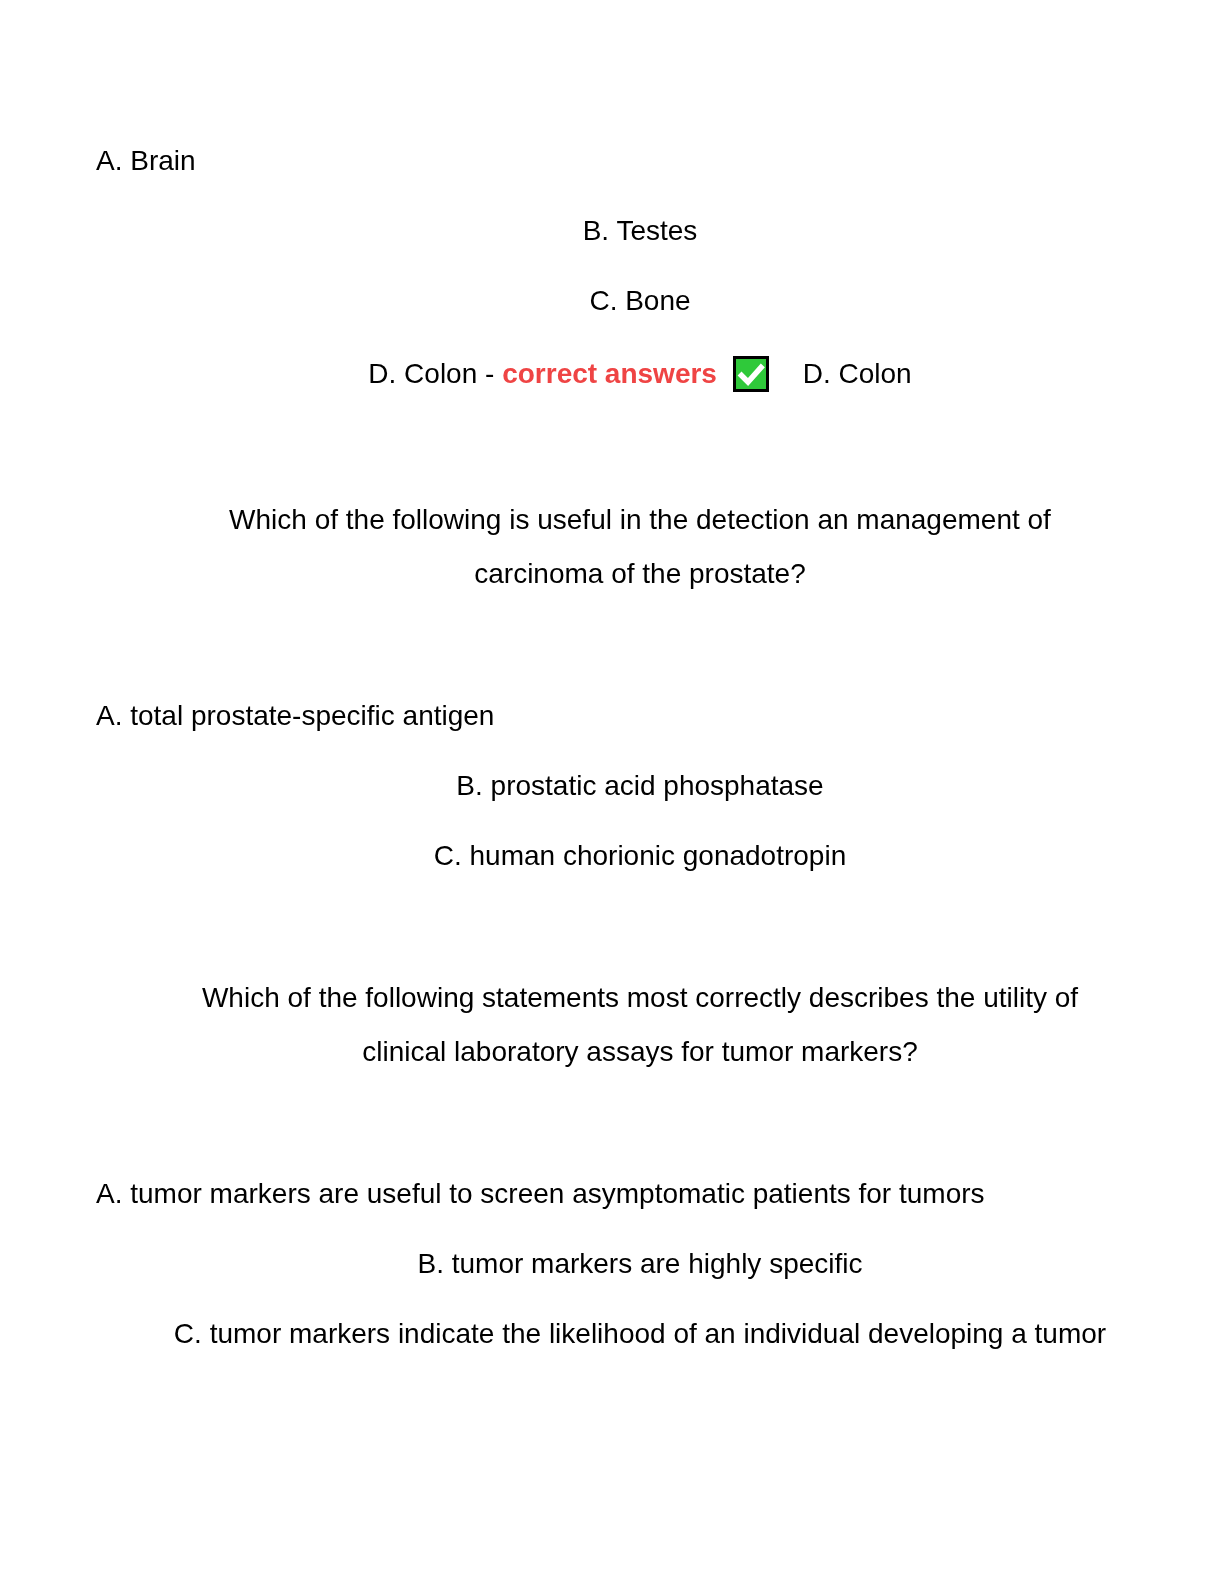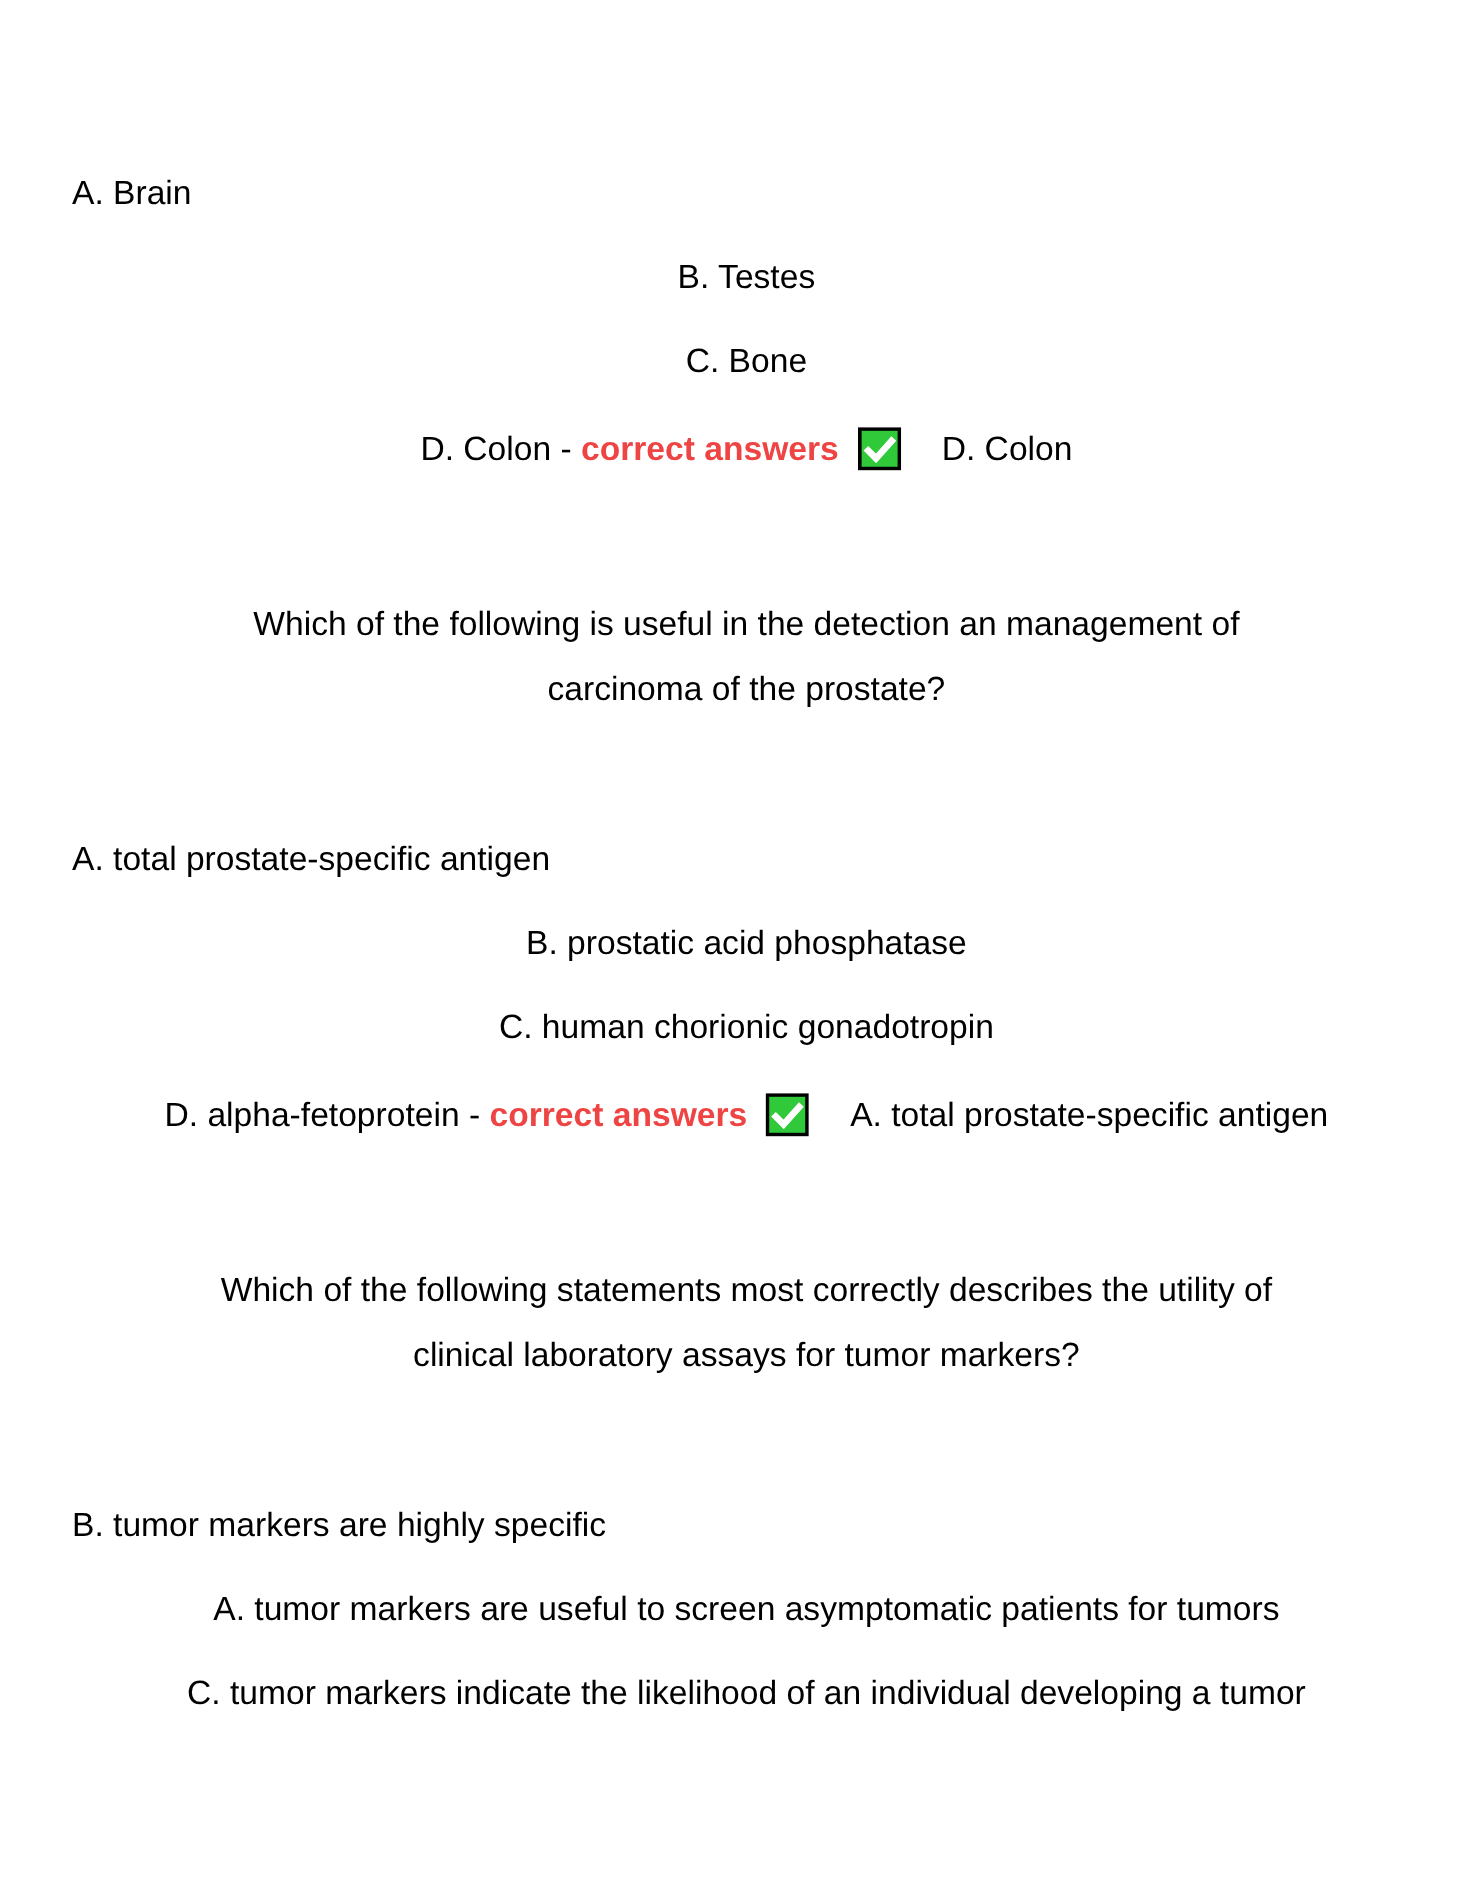--- a/index.html
+++ b/index.html
@@ -12,21 +12,21 @@
     height: 1584px;
     font-family: "Liberation Sans", "DejaVu Sans", sans-serif;
     font-size: 28px;
     color: #000000;
     overflow: hidden;
   }
   .page {
     box-sizing: border-box;
     width: 1224px;
     height: 1584px;
-    padding: 146px 40px 0 60px;
+    padding: 146px 40px 0 96px;
     background: #ffffff;
   }
   .option {
     margin: 0;
     line-height: 29px;
     white-space: nowrap;
   }
   .option + .option {
     margin-top: 41px;
     text-align: center;
@@ -75,34 +75,26 @@
 
   <div class="question">
     <div class="question-line">Which of the following is useful in the detection an management of</div>
     <div class="question-line">carcinoma of the prostate?</div>
   </div>
 
   <div>
     <p class="option"><span>A. total prostate-specific antigen</span></p>
     <p class="option"><span>B. prostatic acid phosphatase</span></p>
     <p class="option"><span>C. human chorionic gonadotropin</span></p>
-    <p class="option">
-      <span>D. alpha-fetoprotein -</span>
-      <span class="marker">correct answers</span>
-      <span class="checkbox"><svg width="36" height="36" viewBox="0 0 36 36">
-            <rect x="1.5" y="1.5" width="33" height="33" fill="#2fc93a" stroke="#000000" stroke-width="3"></rect>
-            <path d="M8.5 19.5 L15 26 L28 11.5" stroke="#ffffff" stroke-width="5.5" fill="none" stroke-linecap="square" stroke-linejoin="miter"></path>
-          </svg></span><span class="answer-text">A. total prostate-specific antigen</span>
-    </p>
   </div>
 
   <div class="question">
     <div class="question-line">Which of the following statements most correctly describes the utility of</div>
     <div class="question-line">clinical laboratory assays for tumor markers?</div>
   </div>
 
   <div>
+    <p class="option"><span>A. tumor markers are useful to screen asymptomatic patients for tumors</span></p>
     <p class="option"><span>B. tumor markers are highly specific</span></p>
-    <p class="option"><span>A. tumor markers are useful to screen asymptomatic patients for tumors</span></p>
     <p class="option"><span>C. tumor markers indicate the likelihood of an individual developing a tumor</span></p>
   </div>
 
 </div>
 
 </body></html>

